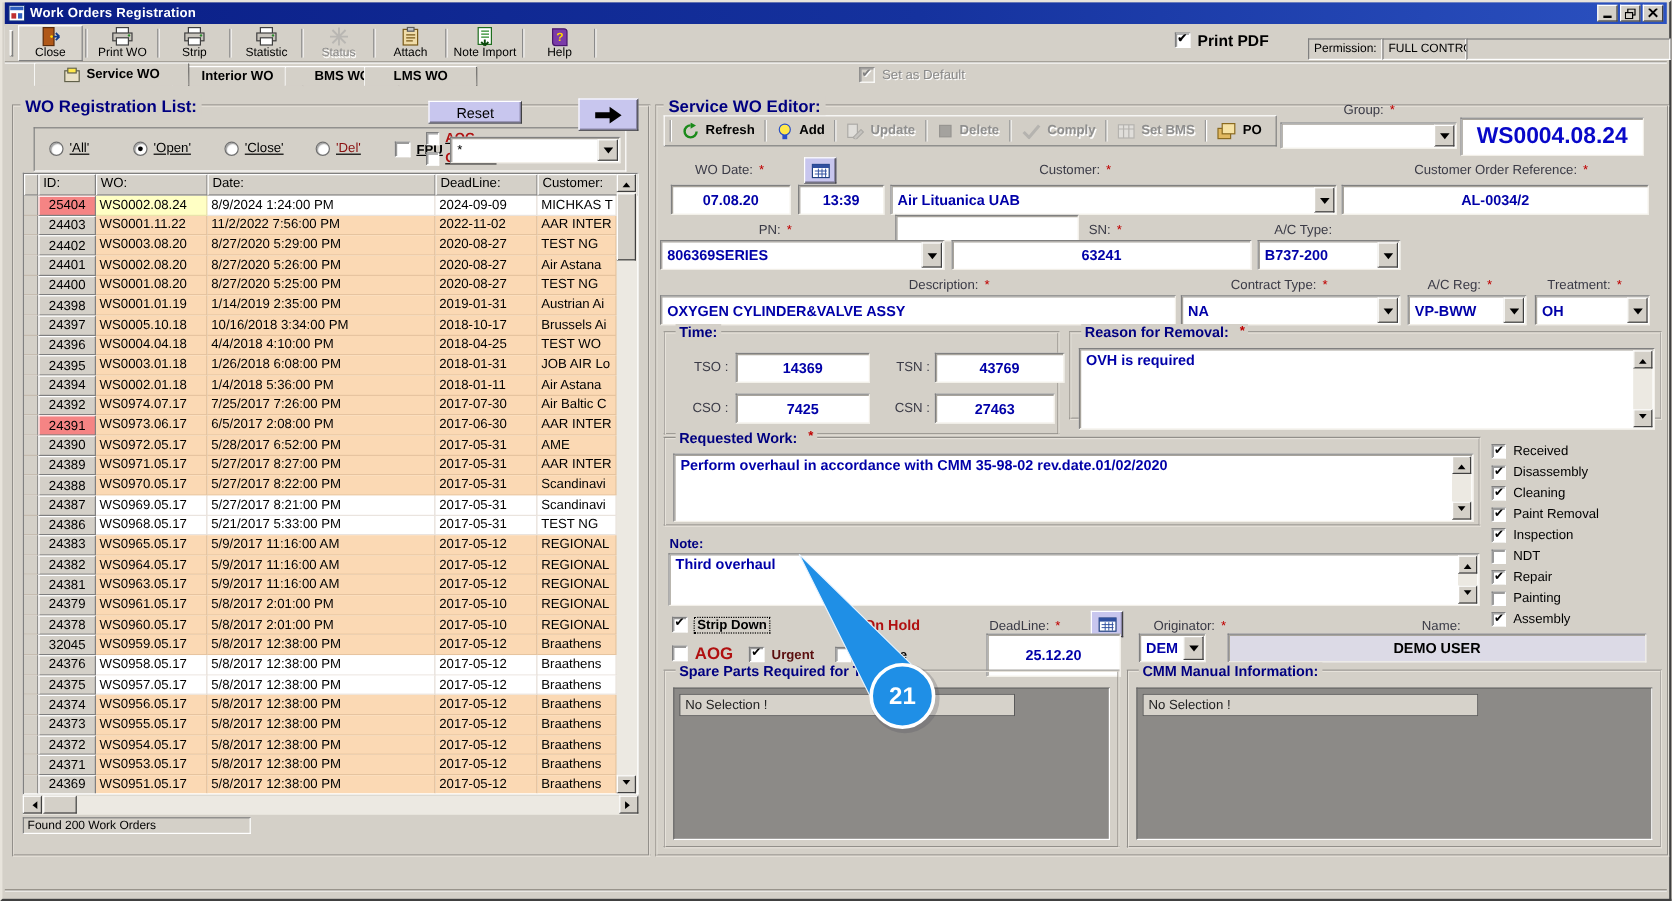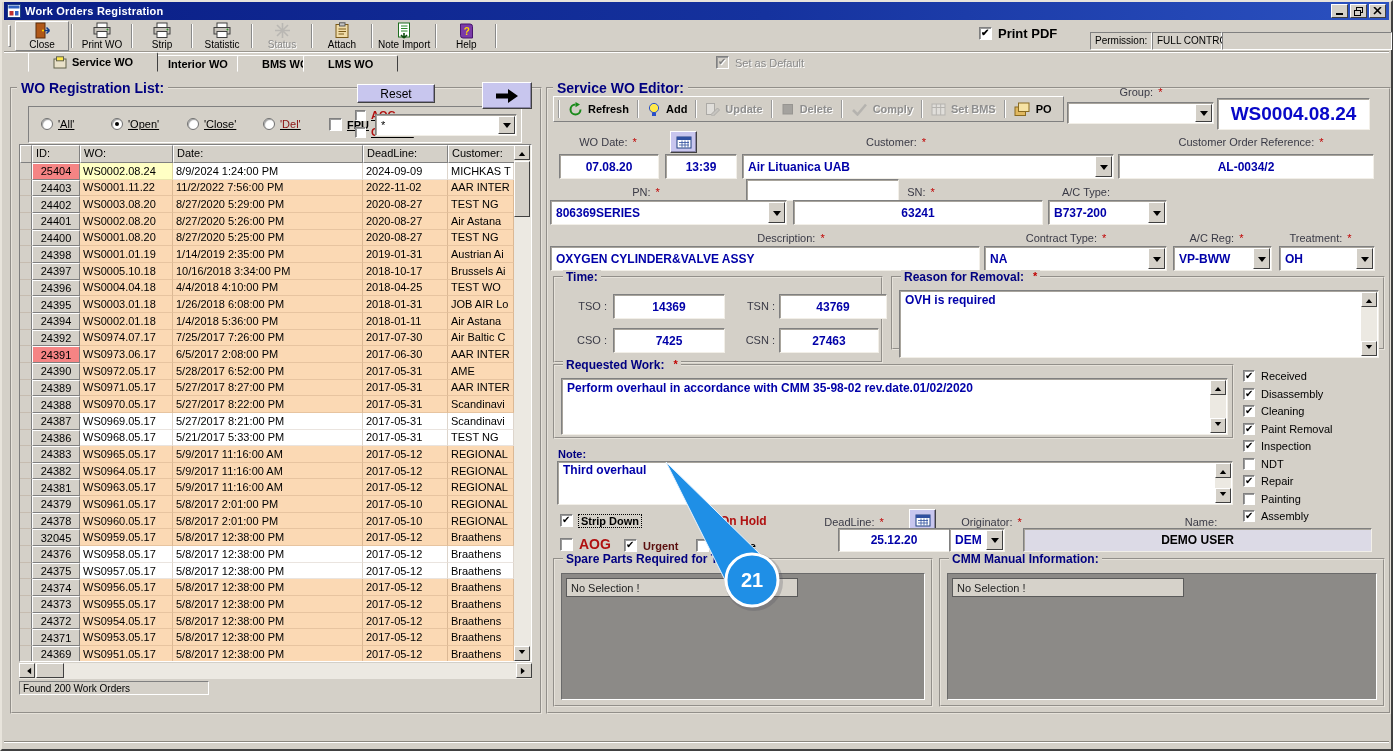--- a/index.html
+++ b/index.html
@@ -81,21 +81,21 @@
 .etb{position:absolute;left:7px;top:16px;width:511px;height:26px;border:1px solid;border-color:#fff #808080 #808080 #fff;background:#d2cec6;display:flex;align-items:center;padding:0 3px;}
 .etb-item{display:flex;align-items:center;gap:5px;padding:0 7px;font-weight:bold;font-size:11px;height:20px;}
 .etb-item.disabled{color:#8e8e8e;text-shadow:1px 1px 0 #fff;}
 .etb-item.disabled svg{opacity:.5;filter:grayscale(1);}
 .etb-sep{width:0;height:18px;border-left:1px solid #9a9a9a;border-right:1px solid #fff;margin:0 1px;}
 
 .wsnum{position:absolute;left:671px;top:18px;width:153px;height:32px;background:#fff;border:1px solid;border-color:#808080 #f2efe8 #f2efe8 #808080;box-shadow:inset 1px 1px 0 #a8a49c;display:flex;align-items:center;justify-content:center;font-size:19px;font-weight:bold;color:#0808c8;}
 .stage{position:absolute;left:697px;display:flex;align-items:center;gap:6px;height:16px;font-size:11px;}
 .flagline{position:absolute;display:flex;align-items:center;gap:6px;}
 .graypanel{position:absolute;background:#8c8a87;border:1px solid;border-color:#6a6a6a #fff #fff #6a6a6a;}
-.nosel{position:absolute;left:4px;top:4px;width:232px;height:19px;background:#d6d2ca;border:1px solid #5a5a5a;display:flex;align-items:center;padding:0 4px;font-size:11px;color:#222;}
+.nosel{position:absolute;left:4px;top:4px;width:280px;height:19px;background:#d6d2ca;border:1px solid #5a5a5a;display:flex;align-items:center;padding:0 4px;font-size:11px;color:#222;}
 .bottomline{position:absolute;left:2px;right:2px;top:739px;height:3px;border-top:1px solid #8a867e;box-shadow:0 1px 0 #fff inset;}
 .icon{display:inline-flex;align-items:center;justify-content:center;line-height:0;}
 #annot{position:absolute;inset:0;pointer-events:none;z-index:60;}
 </style>
 </head>
 <body>
 
 <div id="window">
 
   <div class="titlebar">
@@ -918,21 +918,21 @@
       <span style="font-weight:bold;font-size:14px;color:#b01010;">AOG</span>
     </div>
     <div class="flagline" style="left:78px;top:459px;">
       <span class="cb checked"></span>
       <span style="font-weight:bold;color:#5a0e0e;">Urgent</span>
     </div>
     <div class="flagline" style="left:150px;top:459px;">
       <span class="cb"></span>
       <span style="font-weight:bold;">Routine</span>
     </div>
-    <div class="fld center" style="left:276px;top:448px;width:112px;height:24px;margin-left:16px;">
+    <div class="fld center" style="left:276px;top:448px;width:112px;height:36px;">
         <span class="val">25.12.20</span>
       </div>
     <div class="fld" style="left:403px;top:448px;width:56px;height:24px;">
       <span class="val">DEM</span>
       <span class="ddbtn">
           <span class="tri-d"></span>
         </span>
     </div>
     <div class="fld center" style="left:477px;top:448px;width:349px;height:24px;background:#dcdae6;">
         <span style="font-weight:bold;font-size:12px;">DEMO USER</span>

